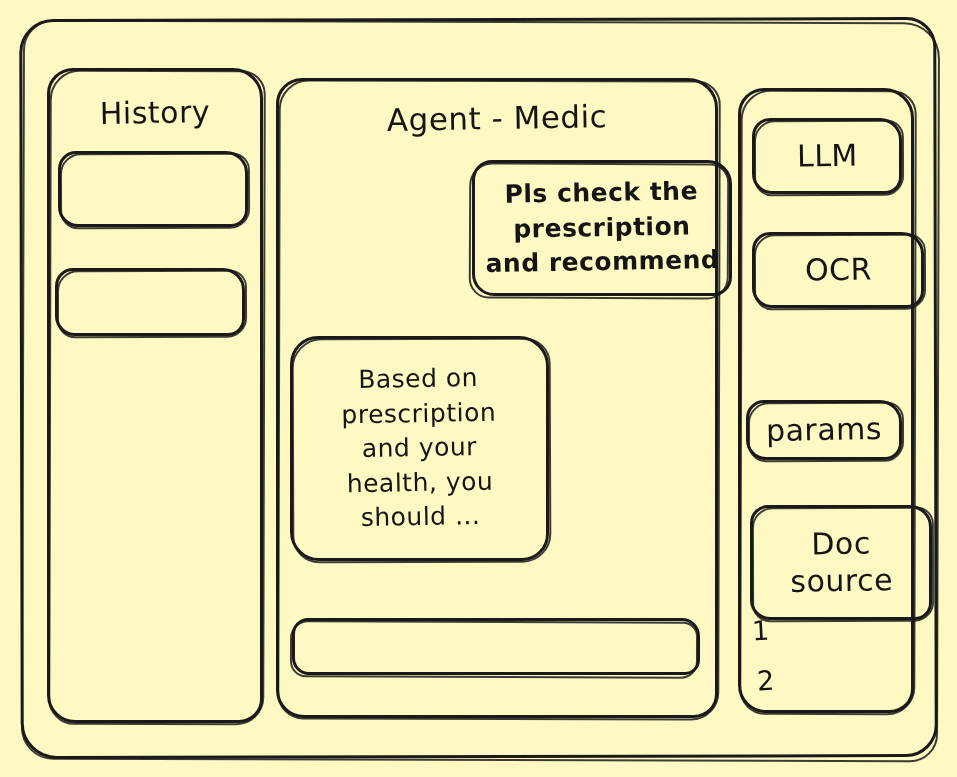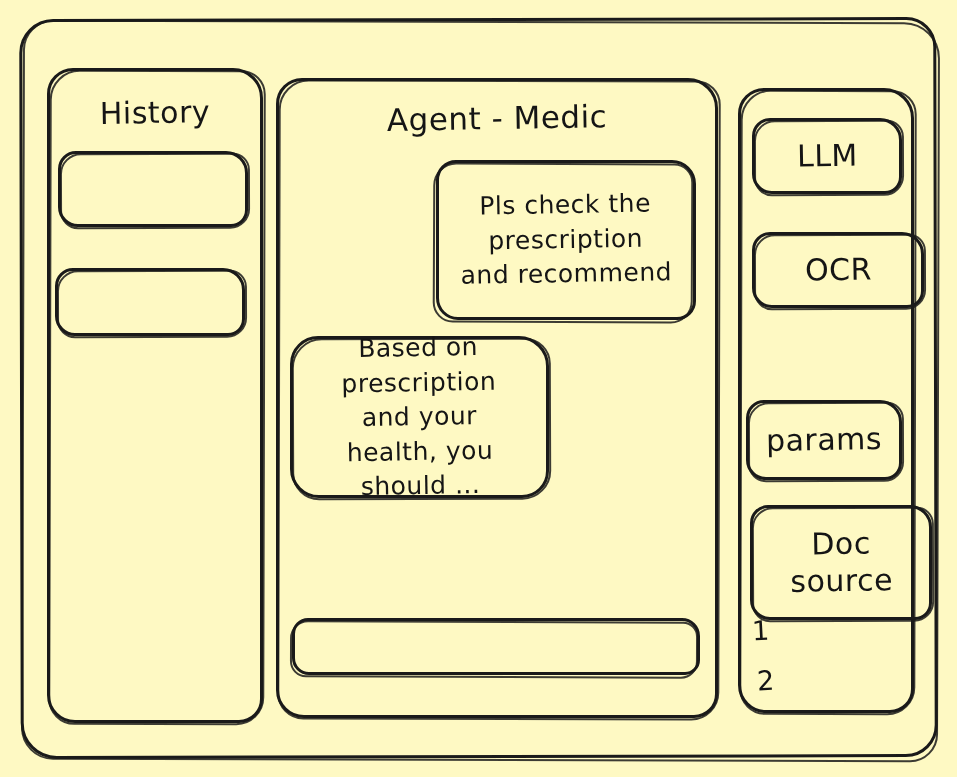--- a/index.html
+++ b/index.html
@@ -135,34 +135,35 @@
   .bubble-text {
     position: relative;
     z-index: 2;
     text-align: center;
     font-size: 25px;
     line-height: 1.38;
     padding: 0 12px;
   }
 
   #user-bubble {
-    left: 436px;
+    left: 472px;
     top: 160px;
     width: 260px;
-    height: 160px;
+    height: 136px;
+    font-weight: bold;
   }
   #user-bubble::before { border-radius: 20px 24px 19px 22px; }
   #user-bubble::after  { border-radius: 23px 19px 22px 20px;
                          transform: translate(-3px, 3px) rotate(0.25deg); }
 
   #agent-bubble {
     left: 290px;
     top: 336px;
     width: 259px;
-    height: 162px;
+    height: 225px;
   }
   #agent-bubble::before { border-radius: 28px 30px 27px 29px; }
   #agent-bubble::after  { border-radius: 30px 26px 29px 27px;
                           transform: translate(2px, 2px) rotate(-0.2deg); }
 
   
   #composer-input {
     left: 292px;
     top: 618px;
     width: 408px;
@@ -204,21 +205,21 @@
     left: 752px;
     top: 232px;
     width: 172px;
     height: 76px;
     border-radius: 8px;
   }
   #tool-params {
     left: 746px;
     top: 400px;
     width: 156px;
-    height: 80px;
+    height: 60px;
   }
   #tool-docsource {
     left: 750px;
     top: 505px;
     width: 182px;
     height: 115px;
   }
 
   
   .doc-ref {

